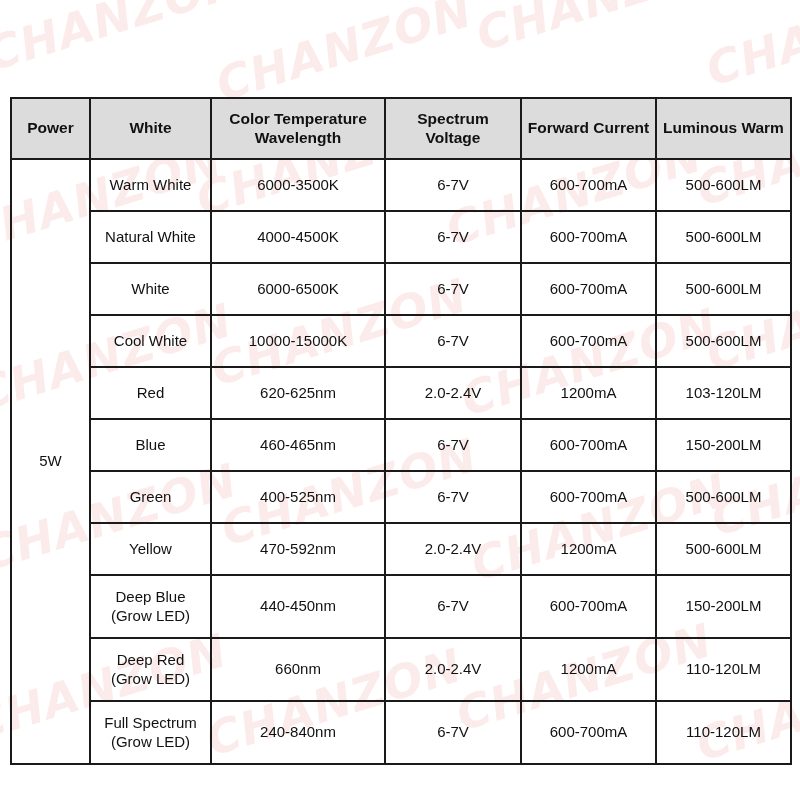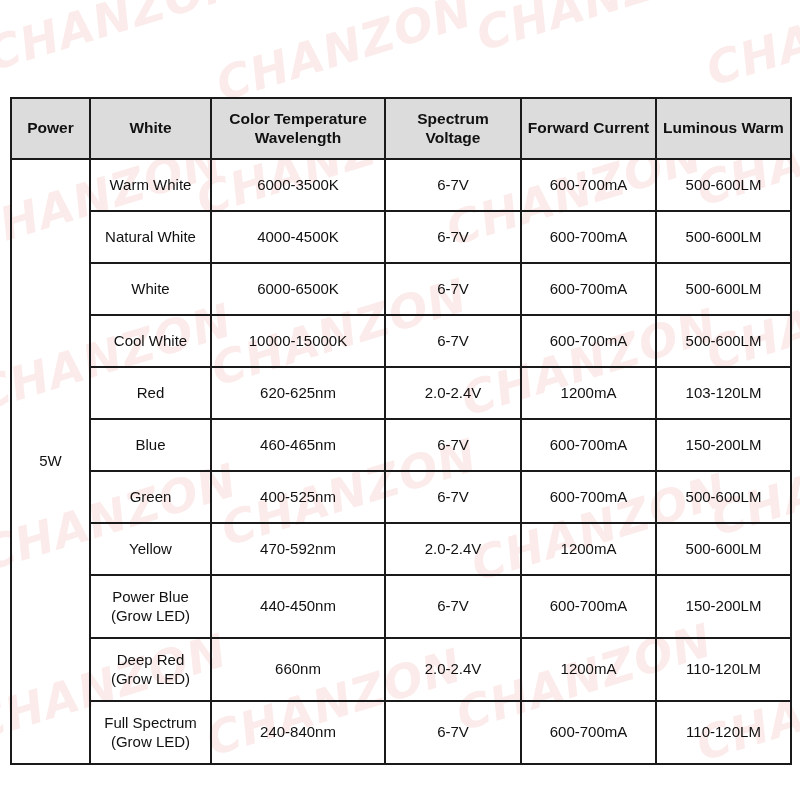--- a/index.html
+++ b/index.html
@@ -207,21 +207,21 @@
           <td>
             <span class="cell-line">Yellow</span>
           </td>
           <td>470-592nm</td>
           <td>2.0-2.4V</td>
           <td>1200mA</td>
           <td>500-600LM</td>
         </tr>
         <tr class="tall-row">
           <td>
-            <span class="cell-line">Power Blue</span>
+            <span class="cell-line">Deep Blue</span>
             <span class="cell-line">(Grow LED)</span>
           </td>
           <td>440-450nm</td>
           <td>6-7V</td>
           <td>600-700mA</td>
           <td>150-200LM</td>
         </tr>
         <tr class="tall-row">
           <td>
             <span class="cell-line">Deep Red</span>

